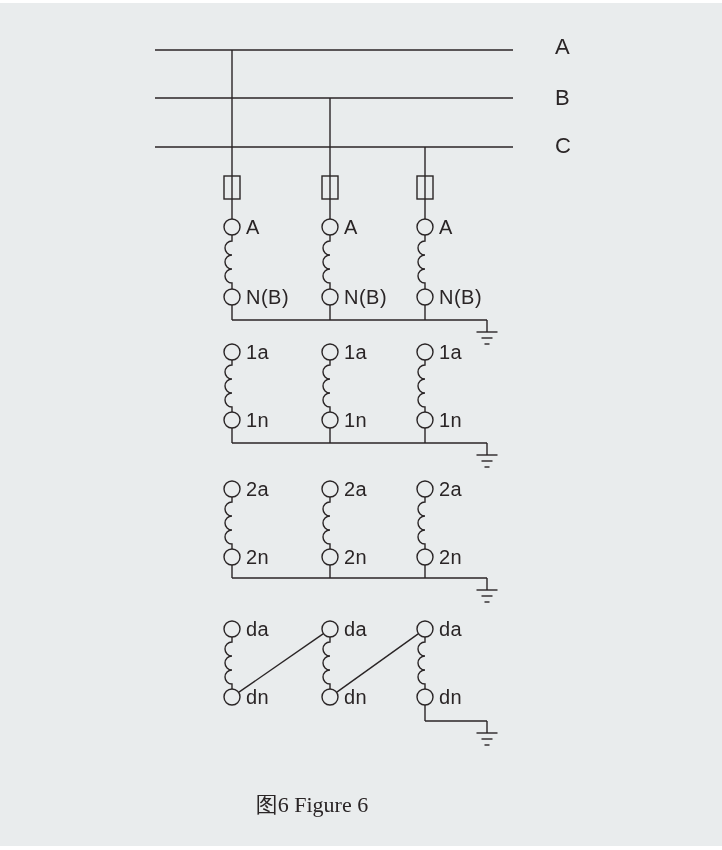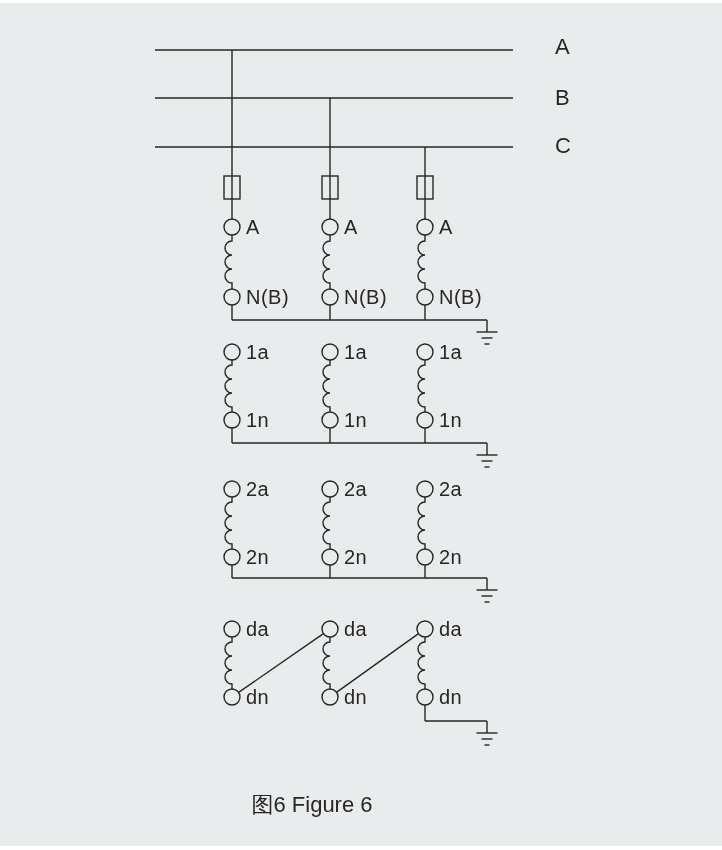--- a/index.html
+++ b/index.html
@@ -36,21 +36,21 @@
   }
   .bus-lbl{
     position:absolute;left:555px;
     color:var(--line);
     font-size:22px;line-height:22px;
   }
   #caption{
     position:absolute;left:0;top:792px;width:624px;
     text-align:center;
     color:var(--line);
-    font-size:22px;line-height:26px;
+    font-size:22px;line-height:26px;font-family:Liberation Serif, serif;
   }
 </style>
 </head>
 <body>
 
 <div id="canvas">
   <svg id="schematic" width="722" height="850" viewBox="0 0 722 850">
       <line x1="155" y1="50" x2="513" y2="50"></line>
       <line x1="155" y1="98" x2="513" y2="98"></line>
       <line x1="155" y1="147" x2="513" y2="147"></line>

